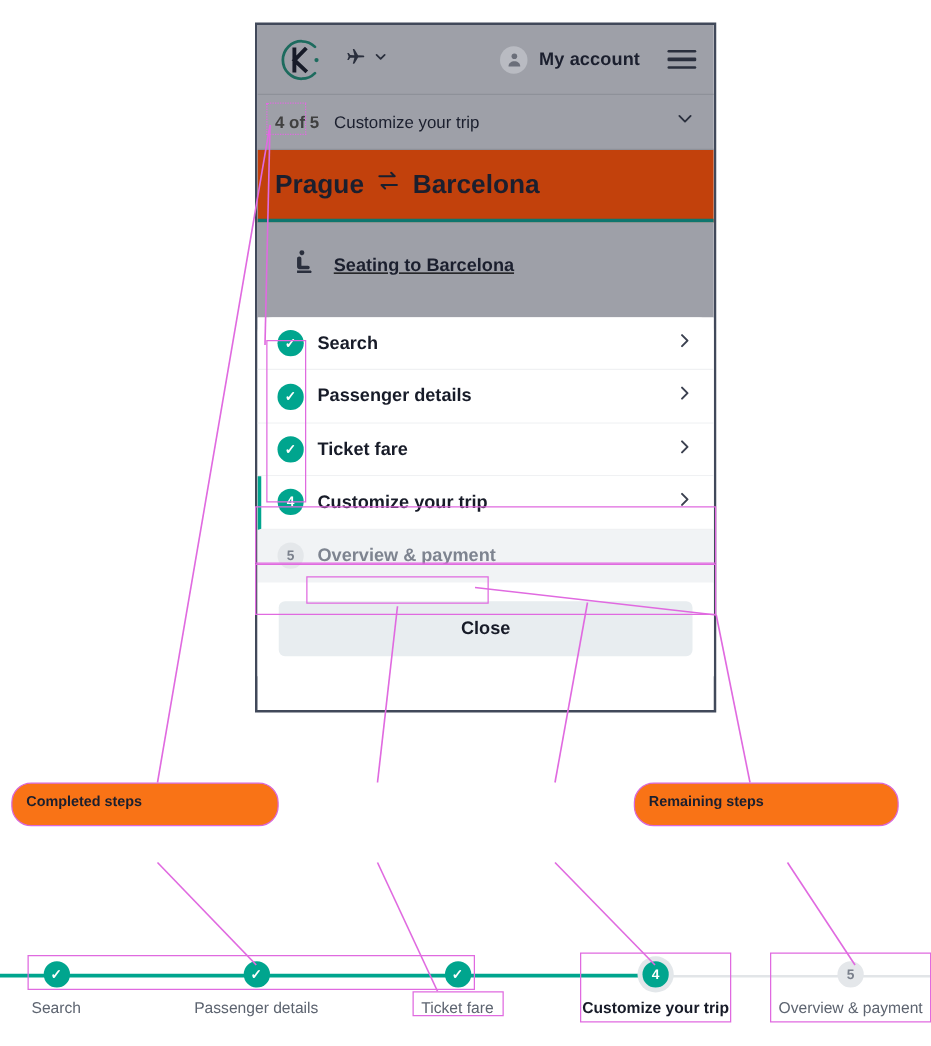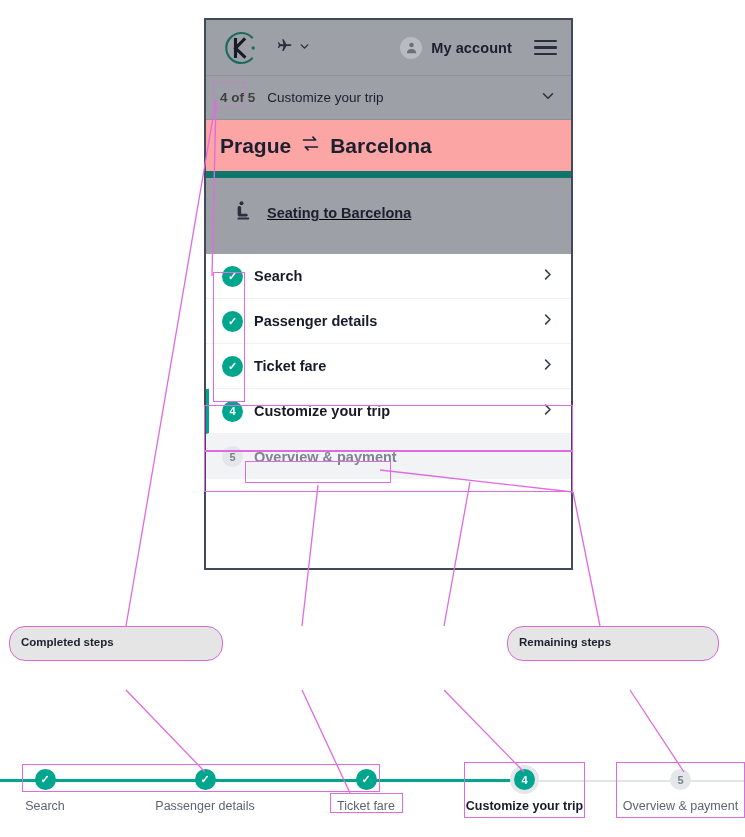--- a/index.html
+++ b/index.html
@@ -47,23 +47,23 @@
     height: 44px; background: #9ea0a8;
     display: flex; align-items: center; padding: 0 14px;
     border-bottom: 1px solid #8e9199;
     position: relative;
   }
   .step-count { font-size: 13.5px; font-weight: bold; color: #404040; }
   .step-name { font-size: 13.5px; color: #1b1f2e; margin-left: 12px; }
   .chev-down { margin-left: auto; }
 
   .route-bar {
-    height: 58px; background: #fca5a5;
+    height: 58px; background: #c2410c;
     display: flex; align-items: center; padding: 0 14px;
-    border-bottom: 7px solid #0f766e;
+    border-bottom: 3px solid #0f766e;
   }
   .route-txt { font-size: 21px; font-weight: bold; color: #1b1f2e; display: flex; align-items: center; gap: 9px; }
 
   .seat-bar {
     height: 70px; background: #9ea0a8;
     display: flex; align-items: center; padding: 0 28px; text-decoration: underline;
   }
   .seat-txt { font-size: 14.5px; font-weight: bold; color: #1b1f2e; margin-left: 14px; }
 
   .sheet-scrim { background: #9ea0a8; height: 6px; }
@@ -102,21 +102,21 @@
     font-size: 14.5px; font-weight: bold; color: #171b28; cursor: pointer;
   }
 
   
   .hl { position: absolute; border: 1.6px solid #e06ae0; z-index: 6; pointer-events: none; }
   .hl.dashed { border-style: dotted; }
 
   
   .callout {
     position: absolute; z-index: 7;
-    background: #e5e5e5; border: 1.4px solid #d868d8;
+    background: #f97316; border: 1.4px solid #d868d8;
     border-radius: 16px; padding: 9px 11px 10px;
   }
   .callout .c-title { font-size: 11.5px; font-weight: bold; color: #1b1f2e; margin-bottom: 2px; }
   .callout .c-body { font-size: 11.5px; color: #2a2f3d; line-height: 1.33; }
   #dline-done { position: absolute; left: 0; top: 779px; height: 3px; background: #00a58e; width: 524px; z-index: 2; }
   #dline-todo { position: absolute; left: 524px; top: 780px; height: 1.5px; background: #e2e5e8; width: 221px; z-index: 2; }
   .dnode { position: absolute; z-index: 4; text-align: center; }
   .dcircle {
     width: 21px; height: 21px; border-radius: 50%;
     display: flex; align-items: center; justify-content: center;
@@ -268,20 +268,23 @@
             <path d="M9 5l7 7-7 7" stroke-linecap="round" stroke-linejoin="round"></path>
           </svg>
         </span>
       </div>
 
       <div class="srow remaining">
         <span class="badge todo">5</span>
         <span class="srow-label">Overview &amp; payment</span>
       </div>
 
+      <div class="close-wrap">
+        <div class="close-btn">Close</div>
+      </div>
     </div>
   </div>
 
   <div class="hl dashed" style="left:213px; top:82px; width:32px; height:26px;"></div>
 
   <div class="hl" style="left:213px; top:272px; width:32px; height:130px;"></div>
 
   <div class="hl" style="left:204px; top:405px; width:369px; height:46px;"></div>
 
   <div class="hl" style="left:204px; top:451px; width:369px; height:41px;"></div>

